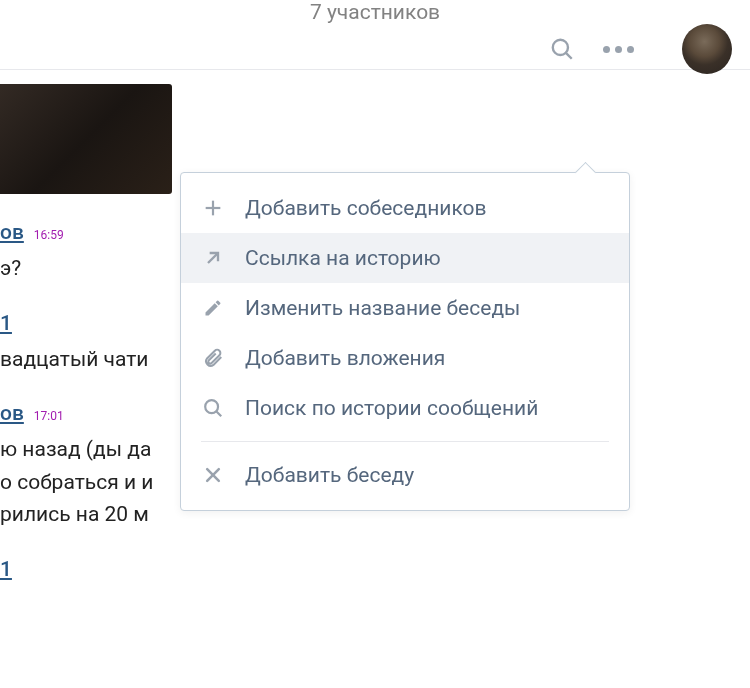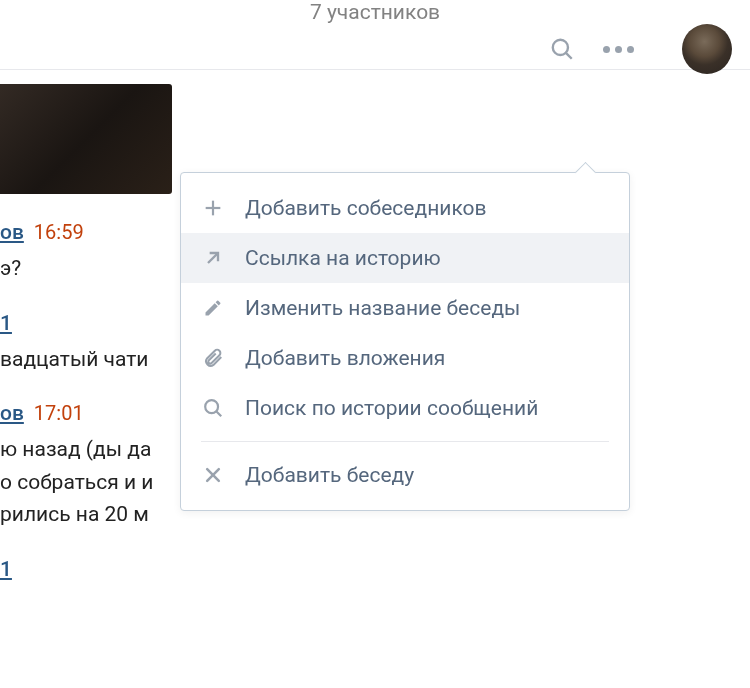--- a/index.html
+++ b/index.html
@@ -80,22 +80,22 @@
       gap: 10px;
       align-items: baseline;
       margin-bottom: 8px;
     }
     .msg-name {
       color: #2a5885;
       font-weight: 500;
       text-decoration: underline;
     }
     .msg-time {
-      color: #c2410c;
-      font-size: 20px;
+      color: #a21caf;
+      font-size: 12px;
     }
     .msg-text {
       color: #222;
       line-height: 1.55;
     }
     .dropdown {
       position: absolute;
       top: 72px;
       left: 180px;
       width: 450px;

